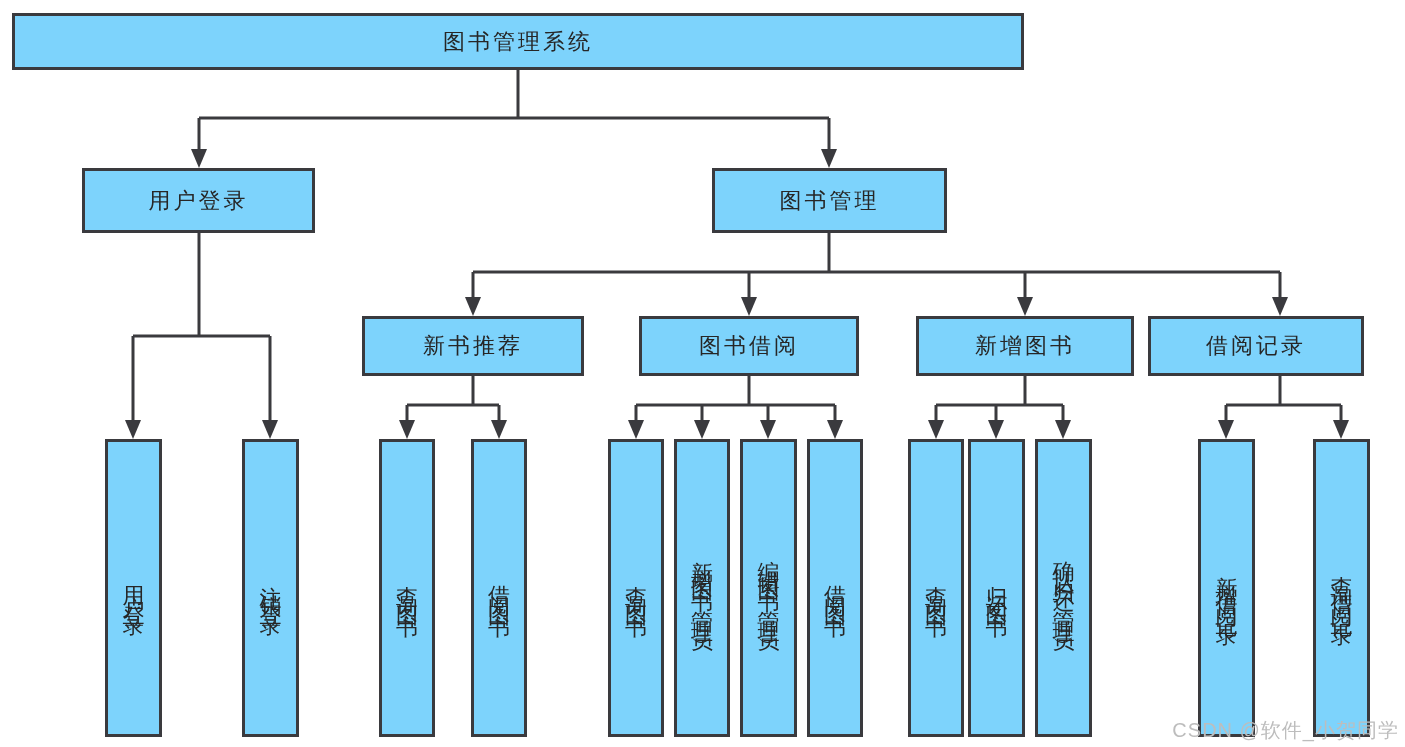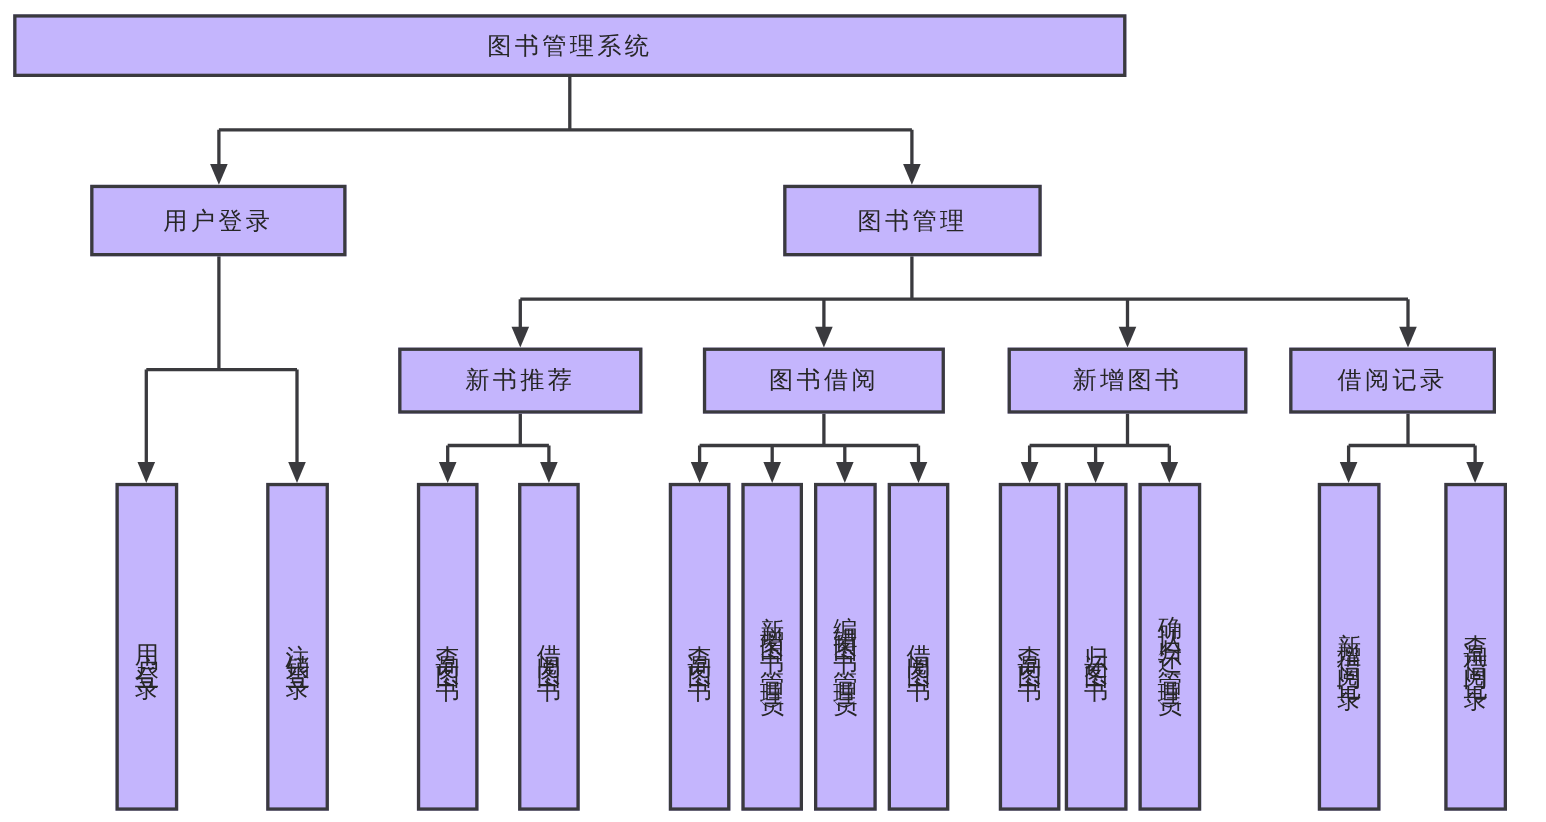--- a/index.html
+++ b/index.html
@@ -17,21 +17,21 @@
     font-family: "Liberation Sans", "DejaVu Sans", sans-serif;
     overflow: hidden;
   }
   .wires { position: absolute; left: 0; top: 0; }
   .wires path { stroke: var(--line); stroke-width: 3; fill: none; }
   .wires polygon { fill: var(--line); stroke: none; }
   .box {
     position: absolute;
     box-sizing: border-box;
     border: 3px solid var(--line);
-    background: #c4b5fd;
+    background: #7dd3fc;
     color: var(--text);
     display: flex;
     align-items: center;
     justify-content: center;
   }
   .h-box {
     font-size: 22px;
     letter-spacing: 3px;
     white-space: nowrap;
   }
@@ -94,34 +94,35 @@
   </svg>
 
   <div class="box h-box" style="left:12px; top:13px; width:1012px; height:57px;">图书管理系统</div>
 
   <div class="box h-box" style="left:82px; top:168px; width:233px; height:65px;">用户登录</div>
   <div class="box h-box" style="left:362px; top:316px; width:222px; height:60px;">新书推荐</div>
 
   <div class="box h-box" style="left:712px; top:168px; width:235px; height:65px;">图书管理</div>
   <div class="box h-box" style="left:639px; top:316px; width:220px; height:60px;text-align:center;">图书借阅</div>
   <div class="box h-box" style="left:916px; top:316px; width:218px; height:60px;">新增图书</div>
-  <div class="box h-box" style="left:1172px; top:316px; width:188px; height:60px;">借阅记录</div>
+  <div class="box h-box" style="left:1148px; top:316px; width:216px; height:60px;">借阅记录</div>
 
   <div class="box v-box" style="left:105px; top:439px; width:57px; height:298px;">用户登录</div>
   <div class="box v-box" style="left:242px; top:439px; width:57px; height:298px;">注销登录</div>
 
   <div class="box v-box" style="left:379px; top:439px; width:56px; height:298px;">查询图书</div>
   <div class="box v-box" style="left:471px; top:439px; width:56px; height:298px;">借阅图书</div>
 
   <div class="box v-box" style="left:608px; top:439px; width:56px; height:298px;">查询图书</div>
   <div class="box v-box" style="left:674px; top:439px; width:56px; height:298px;">新增图书（管理员）</div>
   <div class="box v-box" style="left:740px; top:439px; width:57px; height:298px;">编辑图书（管理员）</div>
   <div class="box v-box" style="left:807px; top:439px; width:56px; height:298px;">借阅图书</div>
 
   <div class="box v-box" style="left:908px; top:439px; width:56px; height:298px;">查询图书</div>
   <div class="box v-box" style="left:968px; top:439px; width:57px; height:298px;">归还图书</div>
   <div class="box v-box" style="left:1035px; top:439px; width:57px; height:298px;">确认归还（管理员）</div>
 
   <div class="box v-box" style="left:1198px; top:439px; width:57px; height:298px;">新增借阅记录</div>
   <div class="box v-box" style="left:1313px; top:439px; width:57px; height:298px;">查询借阅记录</div>
 
+  <div class="watermark">CSDN @软件_小贺同学</div>
 
 </div>
 
 </body></html>

